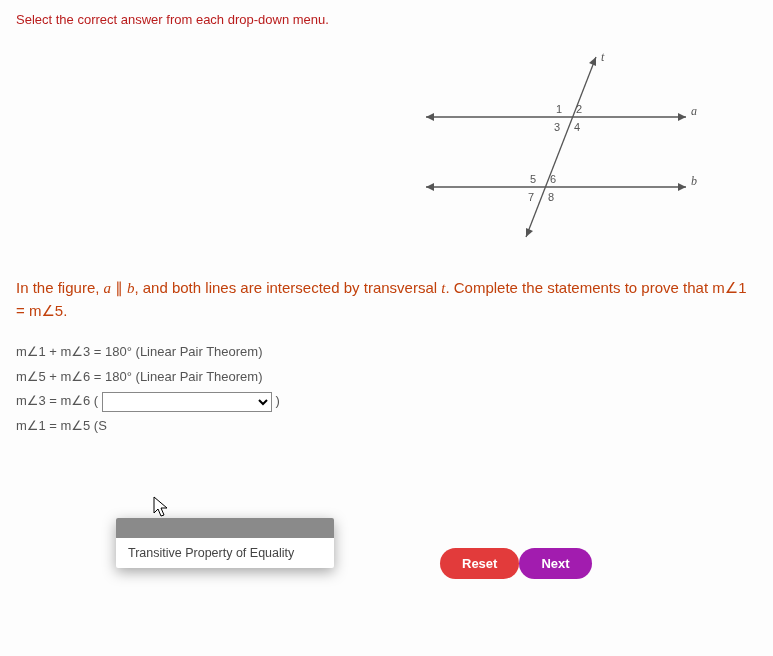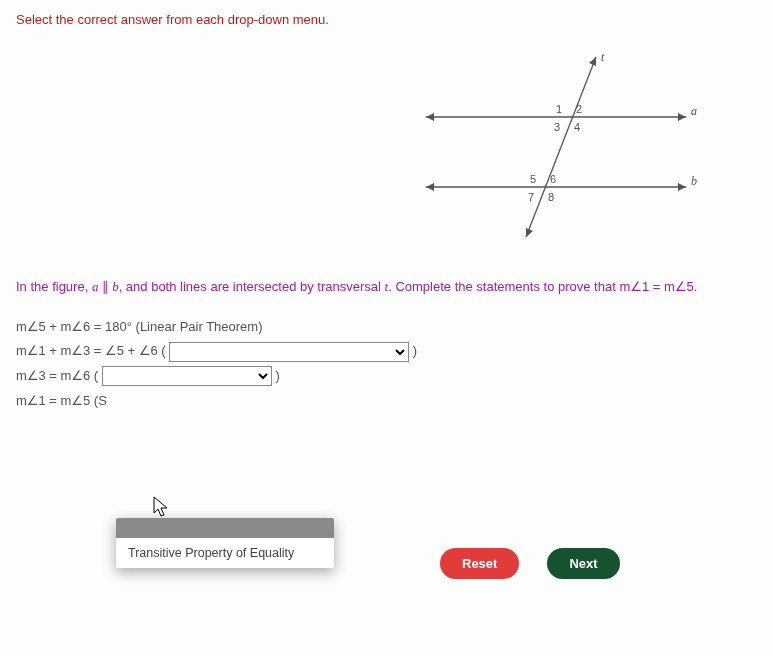--- a/index.html
+++ b/index.html
@@ -21,22 +21,22 @@
     margin-bottom: 10px;
   }
   .figure-area {
     position: relative;
     width: 320px;
     height: 200px;
     margin: 20px 0 20px 380px;
   }
   .figure-area svg { position:absolute; top:0; left:0; }
   .prompt {
-    color: #a21caf;
-    font-size: 13px;
+    color: #c2410c;
+    font-size: 15px;
     margin: 30px 0 18px 0;
     line-height: 1.5;
   }
   .ital { font-style: italic; font-family: 'Times New Roman', serif; }
   .proof {
     font-size: 13px;
     color: #555;
     line-height: 1.9;
   }
   .proof .row { white-space: nowrap; }
@@ -68,33 +68,32 @@
     padding: 8px 12px;
     font-size: 12.5px;
     color: #444;
     cursor: pointer;
   }
   .btns {
     position: absolute;
     left: 440px;
     top: 548px;
     display: flex;
-    gap: 28px;
   }
   .btn {
     border: none;
     border-radius: 18px;
     padding: 8px 22px;
     font-size: 13px;
     font-weight: bold;
     color: #fff;
     cursor: pointer;
   }
   .btn-reset { background: #e23b3b; }
-  .btn-next  { background: #14532d; }
+  .btn-next  { background: #a21caf; }
   .cursor {
     position: absolute;
     left: 152px;
     top: 495px;
     z-index: 20;
     pointer-events: none;
   }
 </style>
 </head>
 <body>
@@ -130,24 +129,22 @@
       <text x="152" y="154">8</text>
     </g>
   </svg>
 </div>
 
 <div class="prompt">
   <span>In the figure, </span><span class="ital">a</span><span> ∥ </span><span class="ital">b</span><span>, and both lines are intersected by transversal </span><span class="ital">t</span><span>. Complete the statements to prove that m∠1 = m∠5.</span>
 </div>
 
 <div class="proof">
+  <div class="row">m∠1 + m∠3 = 180° (Linear Pair Theorem)</div>
   <div class="row">m∠5 + m∠6 = 180° (Linear Pair Theorem)</div>
-  <div class="row">
-    <span>m∠1 + m∠3 = ∠5 + ∠6 ( </span><select class="dd dd1"><option></option></select><span> )</span>
-  </div>
   <div class="row">
     <span>m∠3 = m∠6 ( </span><select class="dd dd2"><option></option></select><span> )</span>
   </div>
   <div class="row">m∠1 = m∠5 (S</div>
 </div>
 
 <div class="dropdown-popup">
   <div class="bar"></div>
   <div class="opt">Transitive Property of Equality</div>
 </div>

